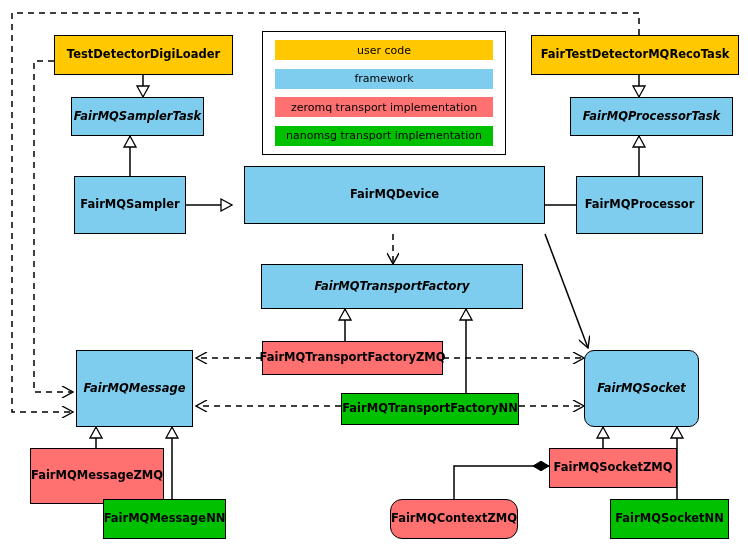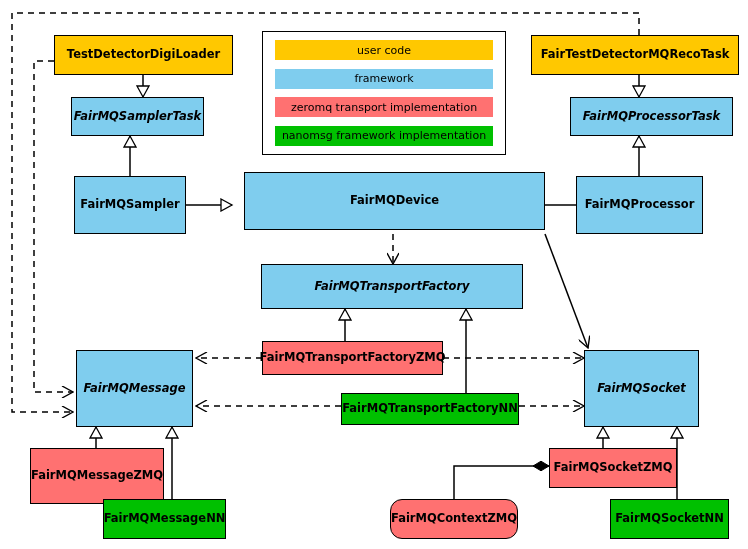--- a/index.html
+++ b/index.html
@@ -115,47 +115,47 @@
     <div class="legend-row user">
       <span>user code</span>
     </div>
     <div class="legend-row framework">
       <span>framework</span>
     </div>
     <div class="legend-row zmq">
       <span>zeromq transport implementation</span>
     </div>
     <div class="legend-row nn">
-      <span>nanomsg framework implementation</span>
+      <span>nanomsg transport implementation</span>
     </div>
   </div>
 
   <div class="node user" style="left:54px;top:35px;width:179px;height:40px;">TestDetectorDigiLoader</div>
 
   <div class="node abstract" style="left:71px;top:97px;width:133px;height:39px;">FairMQSamplerTask</div>
 
   <div class="node framework" style="left:74px;top:176px;width:112px;height:58px;">FairMQSampler</div>
 
-  <div class="node framework" style="left:244px;top:172px;width:301px;height:58px;">FairMQDevice</div>
+  <div class="node framework" style="left:244px;top:166px;width:301px;height:58px;">FairMQDevice</div>
 
   <div class="node user" style="left:531px;top:35px;width:208px;height:40px;">FairTestDetectorMQRecoTask</div>
 
   <div class="node abstract" style="left:570px;top:97px;width:163px;height:39px;">FairMQProcessorTask</div>
 
   <div class="node framework" style="left:576px;top:176px;width:127px;height:58px;">FairMQProcessor</div>
 
   <div class="node abstract" style="left:261px;top:264px;width:262px;height:45px;">FairMQTransportFactory</div>
 
   <div class="node zmq" style="left:262px;top:341px;width:181px;height:34px;text-align:right;">FairMQTransportFactoryZMQ</div>
 
   <div class="node nn" style="left:341px;top:393px;width:178px;height:32px;">FairMQTransportFactoryNN</div>
 
   <div class="node abstract" style="left:76px;top:350px;width:117px;height:77px;">FairMQMessage</div>
 
-  <div class="node abstract" style="left:584px;top:350px;width:115px;height:77px;">FairMQSocket</div>
+  <div class="node abstract" style="left:584px;top:350px;width:115px;height:77px;border-radius:10px;">FairMQSocket</div>
 
   <div class="node zmq" style="left:30px;top:448px;width:134px;height:56px;">FairMQMessageZMQ</div>
 
   <div class="node nn" style="left:103px;top:499px;width:123px;height:40px;">FairMQMessageNN</div>
 
   <div class="node zmq" style="left:549px;top:448px;width:128px;height:40px;">FairMQSocketZMQ</div>
 
   <div class="node nn" style="left:610px;top:499px;width:119px;height:40px;">FairMQSocketNN</div>
 
   <div class="node zmq" style="left:390px;top:499px;width:128px;height:40px;border-radius:12px;">FairMQContextZMQ</div>

